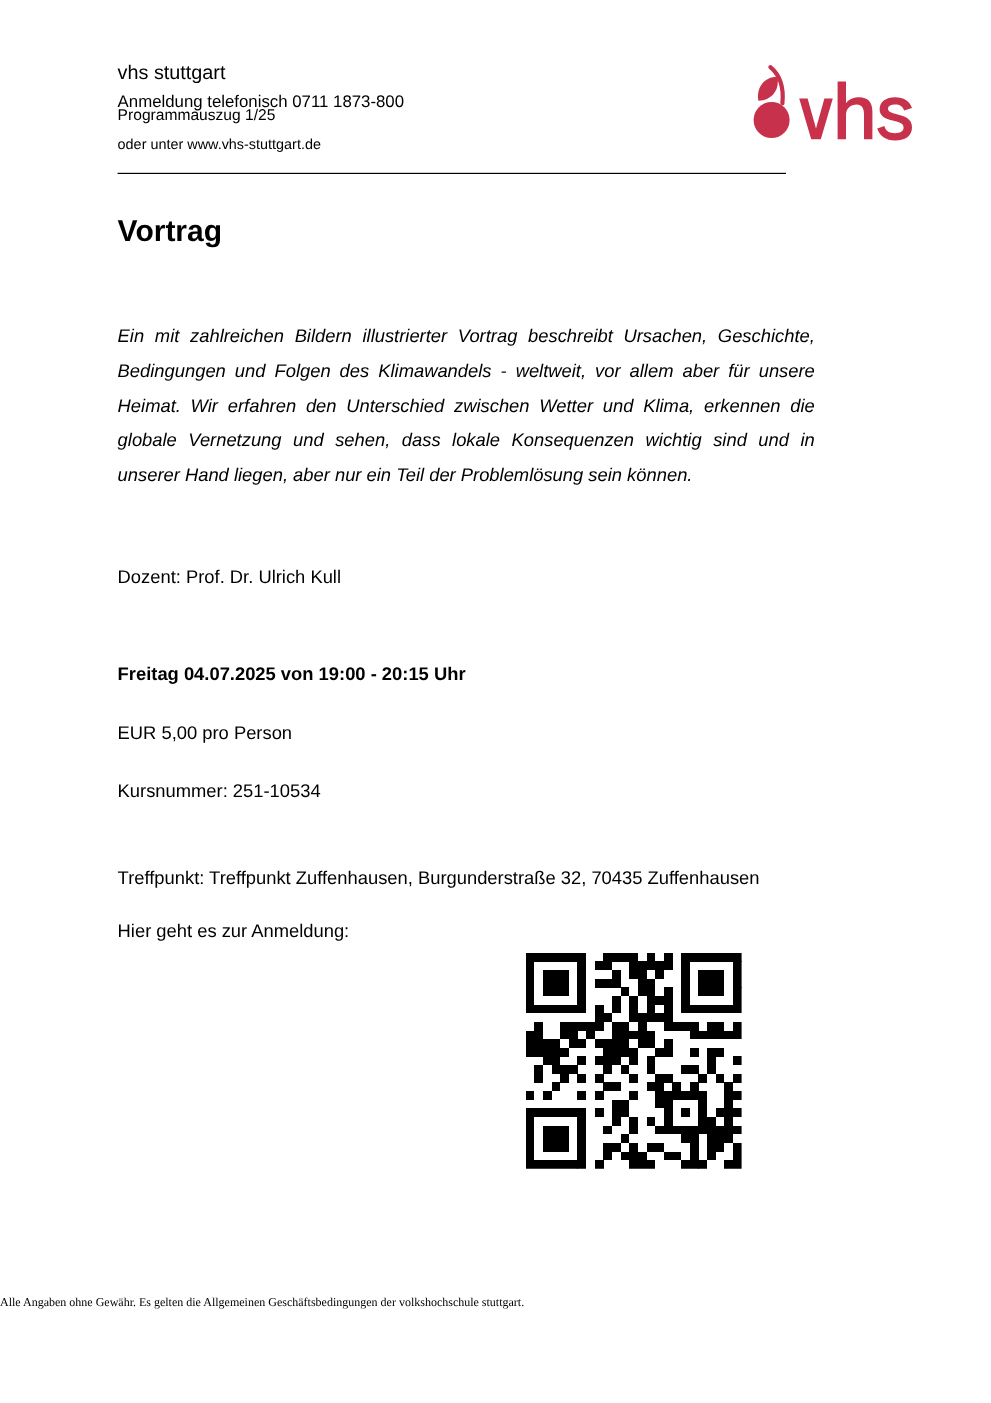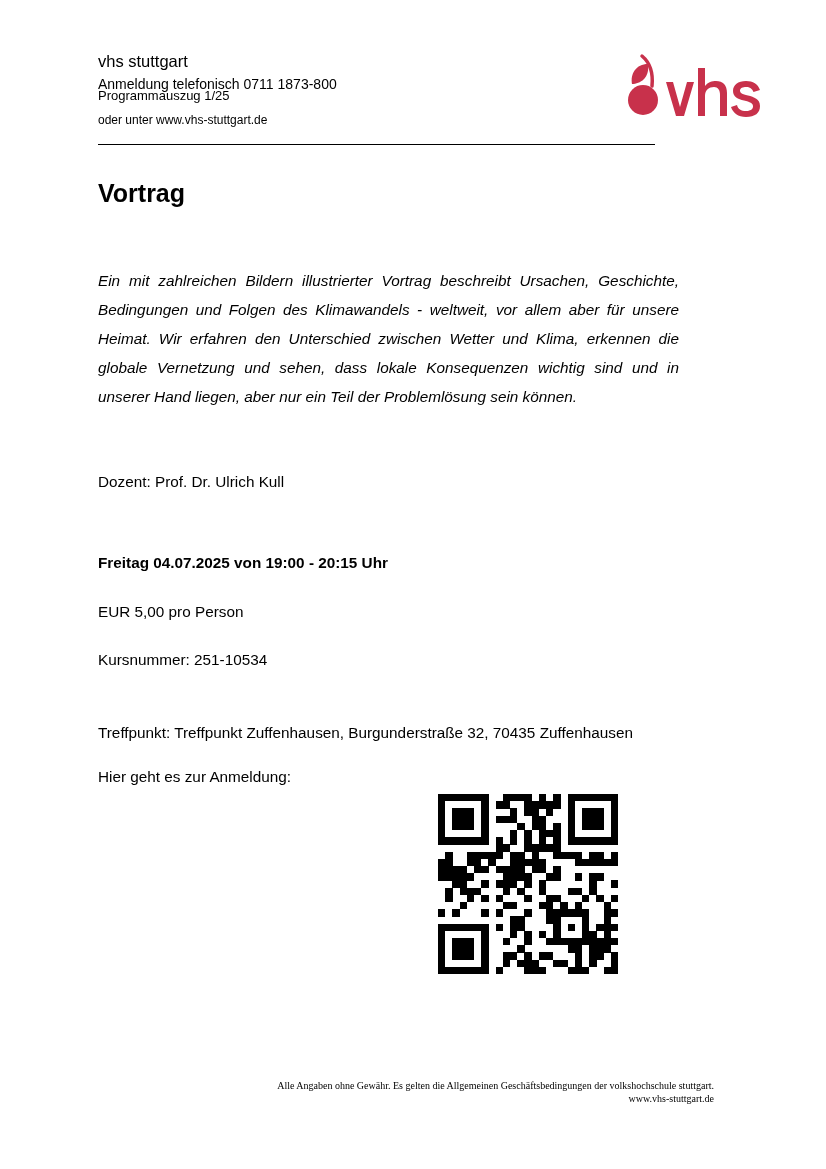--- a/index.html
+++ b/index.html
@@ -9,21 +9,21 @@
     .hdr-line2 { left: 98px; top: 72px; font-size: 13px; line-height: 20px; margin-top: 14px; }
     .hdr-line3 { left: 98px; top: 76px; font-size: 14px; line-height: 17px; }
     .hdr-line4 { left: 98px; top: 112px; font-size: 12px; line-height: 17px; }
     .rule { left: 98px; top: 144px; width: 557px; height: 1px; background: #000; }
     .logo { left: 626px; top: 52px; width: 140px; height: 70px; }
     .title { left: 98px; top: 177px; font-size: 25px; font-weight: bold; line-height: 33px; }
     .desc { left: 98px; top: 266px; width: 581px; font-size: 15.3px; line-height: 29px; text-align: justify; font-style: italic; }
     .field { left: 98px; font-size: 15.3px; line-height: 20px; white-space: nowrap; }
     .bold { font-weight: bold; }
     .qr { left: 438px; top: 794px; width: 180px; height: 180px; }
-    .footer { left: 16px; width: 698px; top: 1080px; text-align: right; font-family: "Liberation Serif", serif; font-size: 10px; line-height: 12.5px; }
+    .footer { left: 0; width: 698px; top: 1080px; text-align: left; font-family: "Liberation Serif", serif; font-size: 10px; line-height: 12.5px; }
   </style>
 </head>
 <body>
 
 <div>
 
   <div class="abs hdr-line1">vhs stuttgart</div>
   <div class="abs hdr-line2">Programmauszug 1/25</div>
   <div class="abs hdr-line3">Anmeldung telefonisch 0711 1873-800</div>
   <div class="abs hdr-line4">oder unter www.vhs-stuttgart.de</div>
@@ -381,16 +381,15 @@
         <rect x="18" y="24" width="1.02" height="1.02" fill="#000"></rect>
         <rect x="19" y="24" width="1.02" height="1.02" fill="#000"></rect>
         <rect x="20" y="24" width="1.02" height="1.02" fill="#000"></rect>
         <rect x="23" y="24" width="1.02" height="1.02" fill="#000"></rect>
         <rect x="24" y="24" width="1.02" height="1.02" fill="#000"></rect>
       </svg>
   </div>
 
   <div class="abs footer">
     <div>Alle Angaben ohne Gewähr. Es gelten die Allgemeinen Geschäftsbedingungen der volkshochschule stuttgart.</div>
-    <div>www.vhs-stuttgart.de</div>
   </div>
 
 </div>
 
 </body></html>

